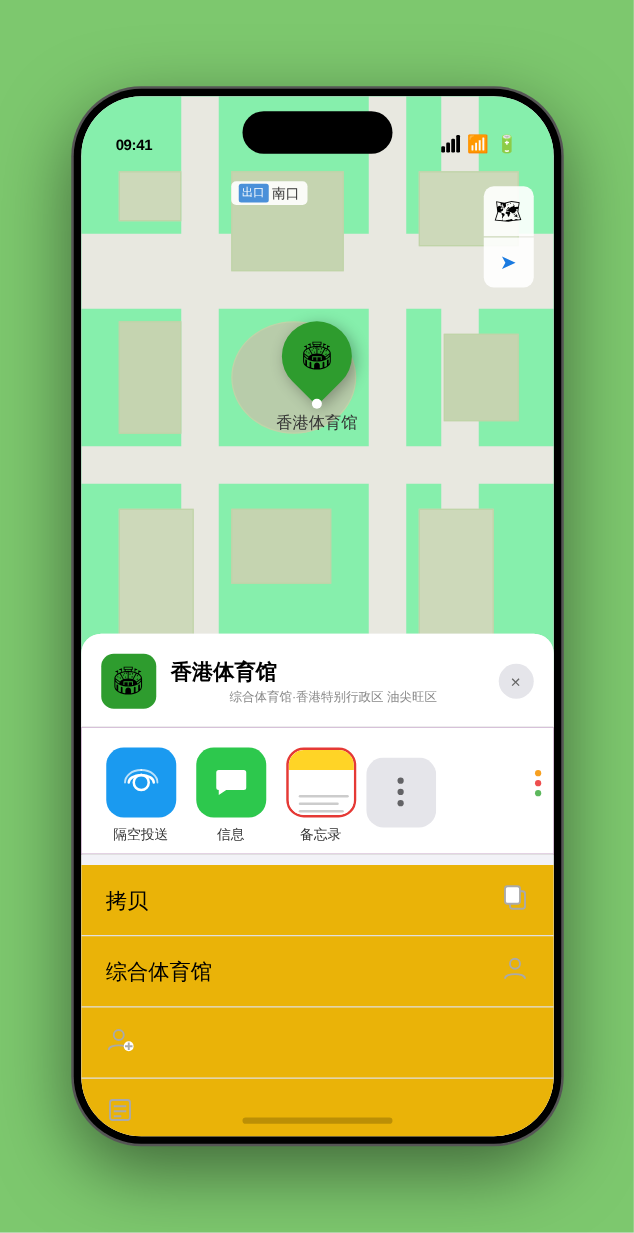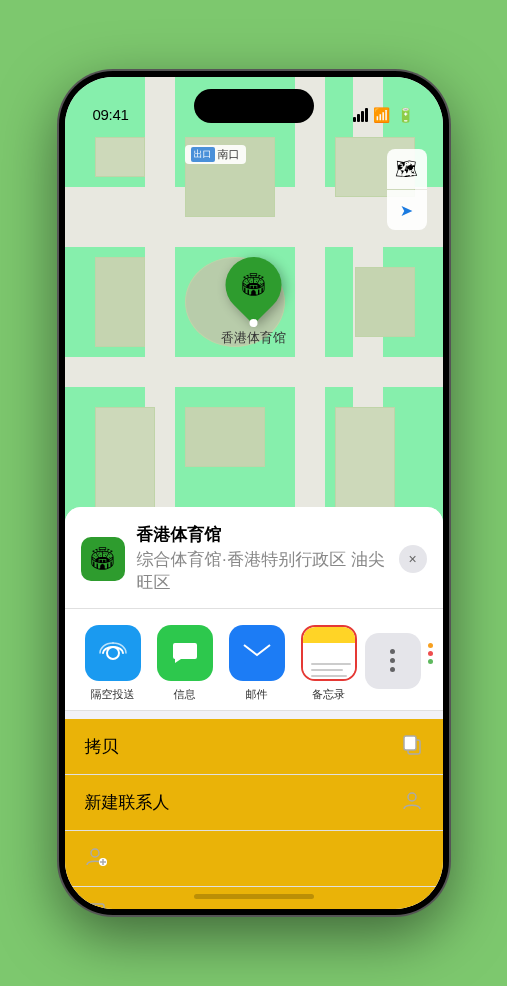--- a/index.html
+++ b/index.html
@@ -33,22 +33,22 @@
       position: absolute;
       top: 0; left: 0; right: 0;
       height: 54px;
       z-index: 100;
       display: flex;
       align-items: flex-end;
       justify-content: space-between;
       padding: 0 28px 8px;
     }
     .status-time {
-      font-size: 15px;
-      font-weight: 400;
+      font-size: 12px;
+      font-weight: 700;
       color: #000;
       letter-spacing: -0.3px;
     }
     .status-icons {
       display: flex;
       align-items: center;
       gap: 6px;
     }
     .signal-bars {
       display: flex;
@@ -213,23 +213,24 @@
       margin-right: 12px;
       flex-shrink: 0;
     }
     .venue-info { flex: 1; }
     .venue-name {
       font-size: 17px;
       font-weight: 600;
       color: #000;
     }
     .venue-sub {
-      font-size: 17px;
+      font-size: 10px;
       color: #888;
       margin-top: 2px;
+      margin-left: 47px;
     }
     .close-btn {
       width: 28px;
       height: 28px;
       background: #e5e5ea;
       border-radius: 50%;
       display: flex;
       align-items: center;
       justify-content: center;
       cursor: pointer;
@@ -426,29 +427,20 @@
 
           <div class="share-item">
             <div class="share-icon message">
               <svg width="28" height="28" viewBox="0 0 28 28" fill="white">
                 <path d="M4 4 h20 a2 2 0 0 1 2 2 v12 a2 2 0 0 1 -2 2 h-14 l-6 4 v-4 h0 a2 2 0 0 1 -2 -2 v-12 a2 2 0 0 1 2 -2 z"></path>
               </svg>
             </div>
             <span class="share-label">信息</span>
           </div>
 
-          <div class="share-item">
-            <div class="share-icon mail">
-              <svg width="28" height="24" viewBox="0 0 28 24" fill="none">
-                <rect x="1" y="1" width="26" height="22" rx="2" fill="#1c7cf5"></rect>
-                <path d="M1 4 L14 14 L27 4" stroke="white" stroke-width="2" fill="none"></path>
-              </svg>
-            </div>
-            <span class="share-label">邮件</span>
-          </div>
 
           <div class="share-item">
             <div style="width:56px; height:56px; border-radius:14px; border: 2.5px solid #e53935; overflow:hidden; position:relative; margin-bottom:6px;">
               <div class="notes-icon-inner">
                 <div class="notes-line" style="width:100%;"></div>
                 <div class="notes-line" style="width:80%;"></div>
                 <div class="notes-line" style="width:90%;"></div>
               </div>
             </div>
             <span class="share-label">备忘录</span>
@@ -481,21 +473,21 @@
           <span class="action-text">拷贝</span>
           <span class="action-icon-right">
             <svg width="22" height="22" viewBox="0 0 22 22" fill="none">
               <rect x="7" y="7" width="12" height="14" rx="2" stroke="#aaa" stroke-width="1.5"></rect>
               <rect x="3" y="3" width="12" height="14" rx="2" fill="white" stroke="#aaa" stroke-width="1.5"></rect>
             </svg>
           </span>
         </div>
 
         <div class="action-item">
-          <span class="action-text">新建联系人</span>
+          <span class="action-text">综合体育馆</span>
           <span class="action-icon-right">
             <svg width="22" height="22" viewBox="0 0 22 22" fill="none">
               <circle cx="11" cy="8" r="4" stroke="#aaa" stroke-width="1.5"></circle>
               <path d="M3 20 C3 15 19 15 19 20" stroke="#aaa" stroke-width="1.5" fill="none"></path>
             </svg>
           </span>
         </div>
 
         <div class="action-item">
           <span class="action-icon-right">

